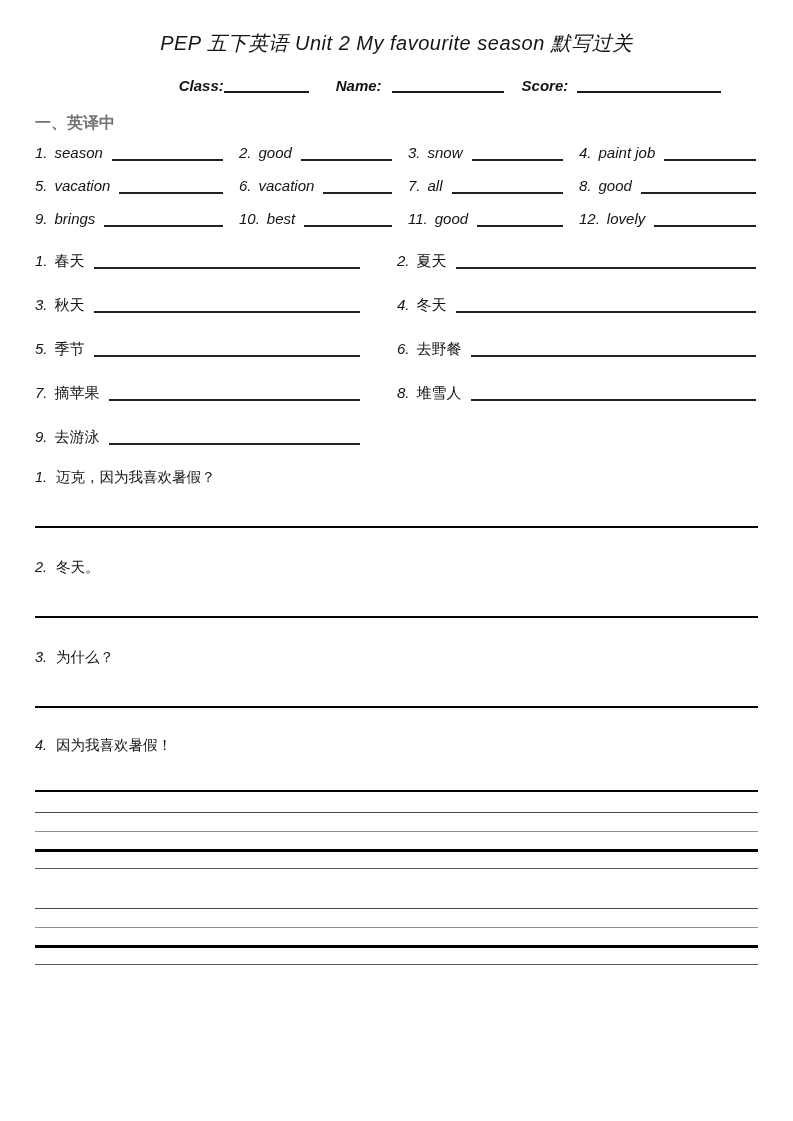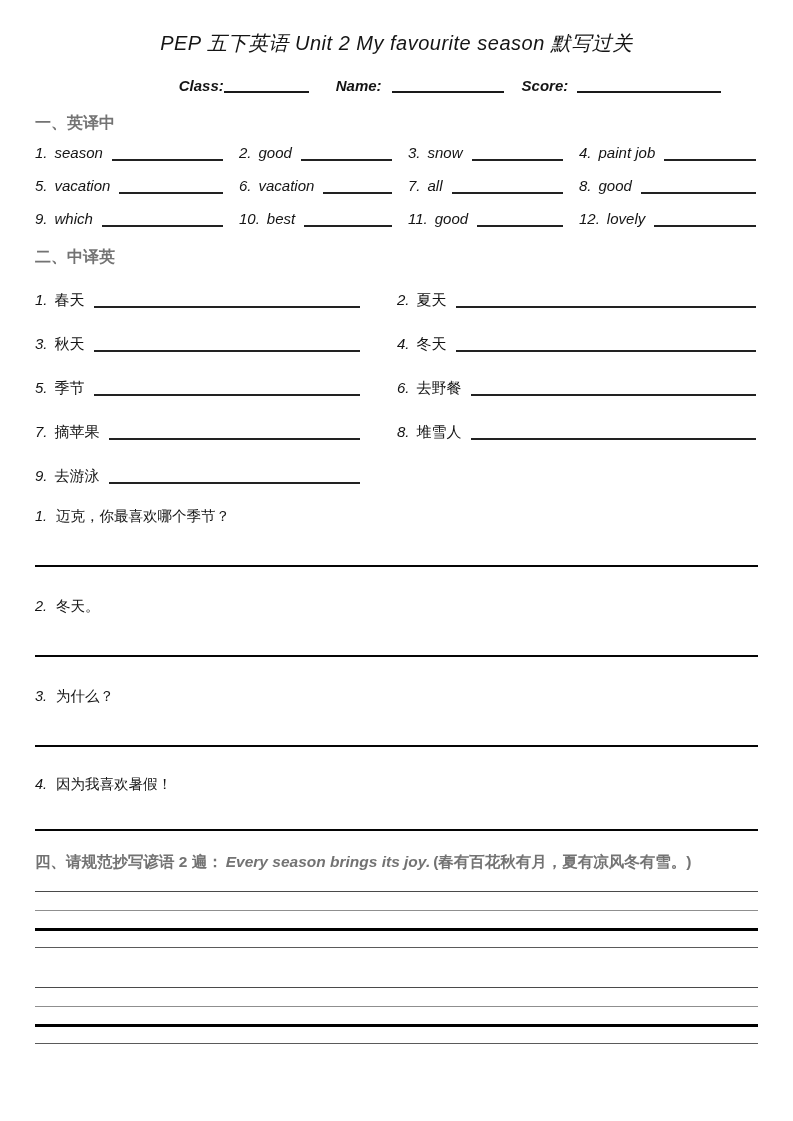--- a/index.html
+++ b/index.html
@@ -157,41 +157,40 @@
         <span class="word">all</span>
         <span class="uline"></span>
       </div>
     <div class="item">
         <span class="num">8.</span>
         <span class="word">good</span>
         <span class="uline"></span>
       </div>
     <div class="item">
         <span class="num">9.</span>
-        <span class="word">which</span>
+        <span class="word">brings</span>
         <span class="uline"></span>
       </div>
     <div class="item">
         <span class="num">10.</span>
         <span class="word">best</span>
         <span class="uline"></span>
       </div>
     <div class="item">
         <span class="num">11.</span>
         <span class="word">good</span>
         <span class="uline"></span>
       </div>
     <div class="item">
         <span class="num">12.</span>
         <span class="word">lovely</span>
         <span class="uline"></span>
       </div>
   </div>
 
-  <div class="sec-heading s2">二、中译英</div>
   <div class="grid2">
     <div class="item">
         <span class="num">1.</span>
         <span class="word">春天</span>
         <span class="uline"></span>
       </div>
     <div class="item">
         <span class="num">2.</span>
         <span class="word">夏天</span>
         <span class="uline"></span>
@@ -229,21 +228,21 @@
     <div class="item">
         <span class="num">9.</span>
         <span class="word">去游泳</span>
         <span class="uline"></span>
       </div>
   </div>
 
 
   <div class="q-item q1">
       <span class="num">1.</span>
-      <span class="q-text">迈克，你最喜欢哪个季节？</span>
+      <span class="q-text">迈克，因为我喜欢暑假？</span>
     </div>
   <div class="answer-line a1"></div>
 
   <div class="q-item q2">
       <span class="num">2.</span>
       <span class="q-text">冬天。</span>
     </div>
   <div class="answer-line a2"></div>
 
   <div class="q-item q3">
@@ -251,23 +250,20 @@
       <span class="q-text">为什么？</span>
     </div>
   <div class="answer-line a3"></div>
 
   <div class="q-item q4">
       <span class="num">4.</span>
       <span class="q-text">因为我喜欢暑假！</span>
     </div>
   <div class="answer-line a4"></div>
 
-  <div class="sec-heading s4">
-    <span>四、请规范抄写谚语 2 遍：</span><span class="en">Every season brings its joy.</span><span>(春有百花秋有月，夏有凉风冬有雪。)</span>
-  </div>
 
   <div class="fourline g1">
     <div class="l l1"></div>
     <div class="l l2"></div>
     <div class="l l3"></div>
     <div class="l l4"></div>
   </div>
 
   <div class="fourline g2">
     <div class="l l1"></div>

